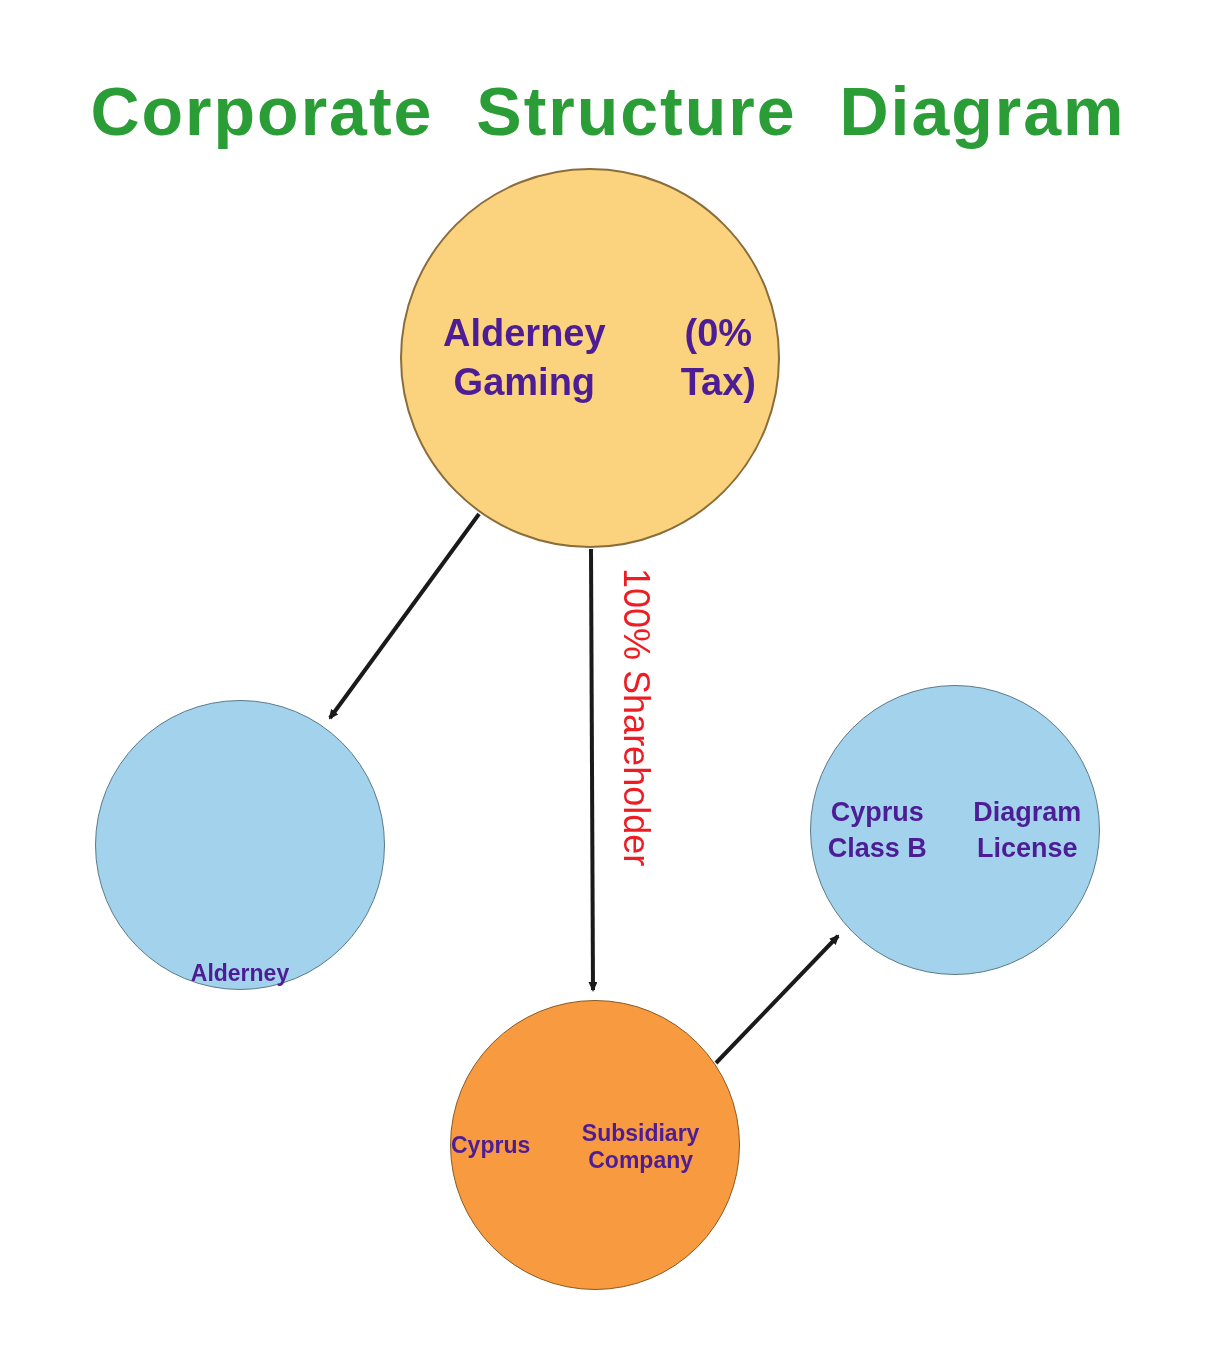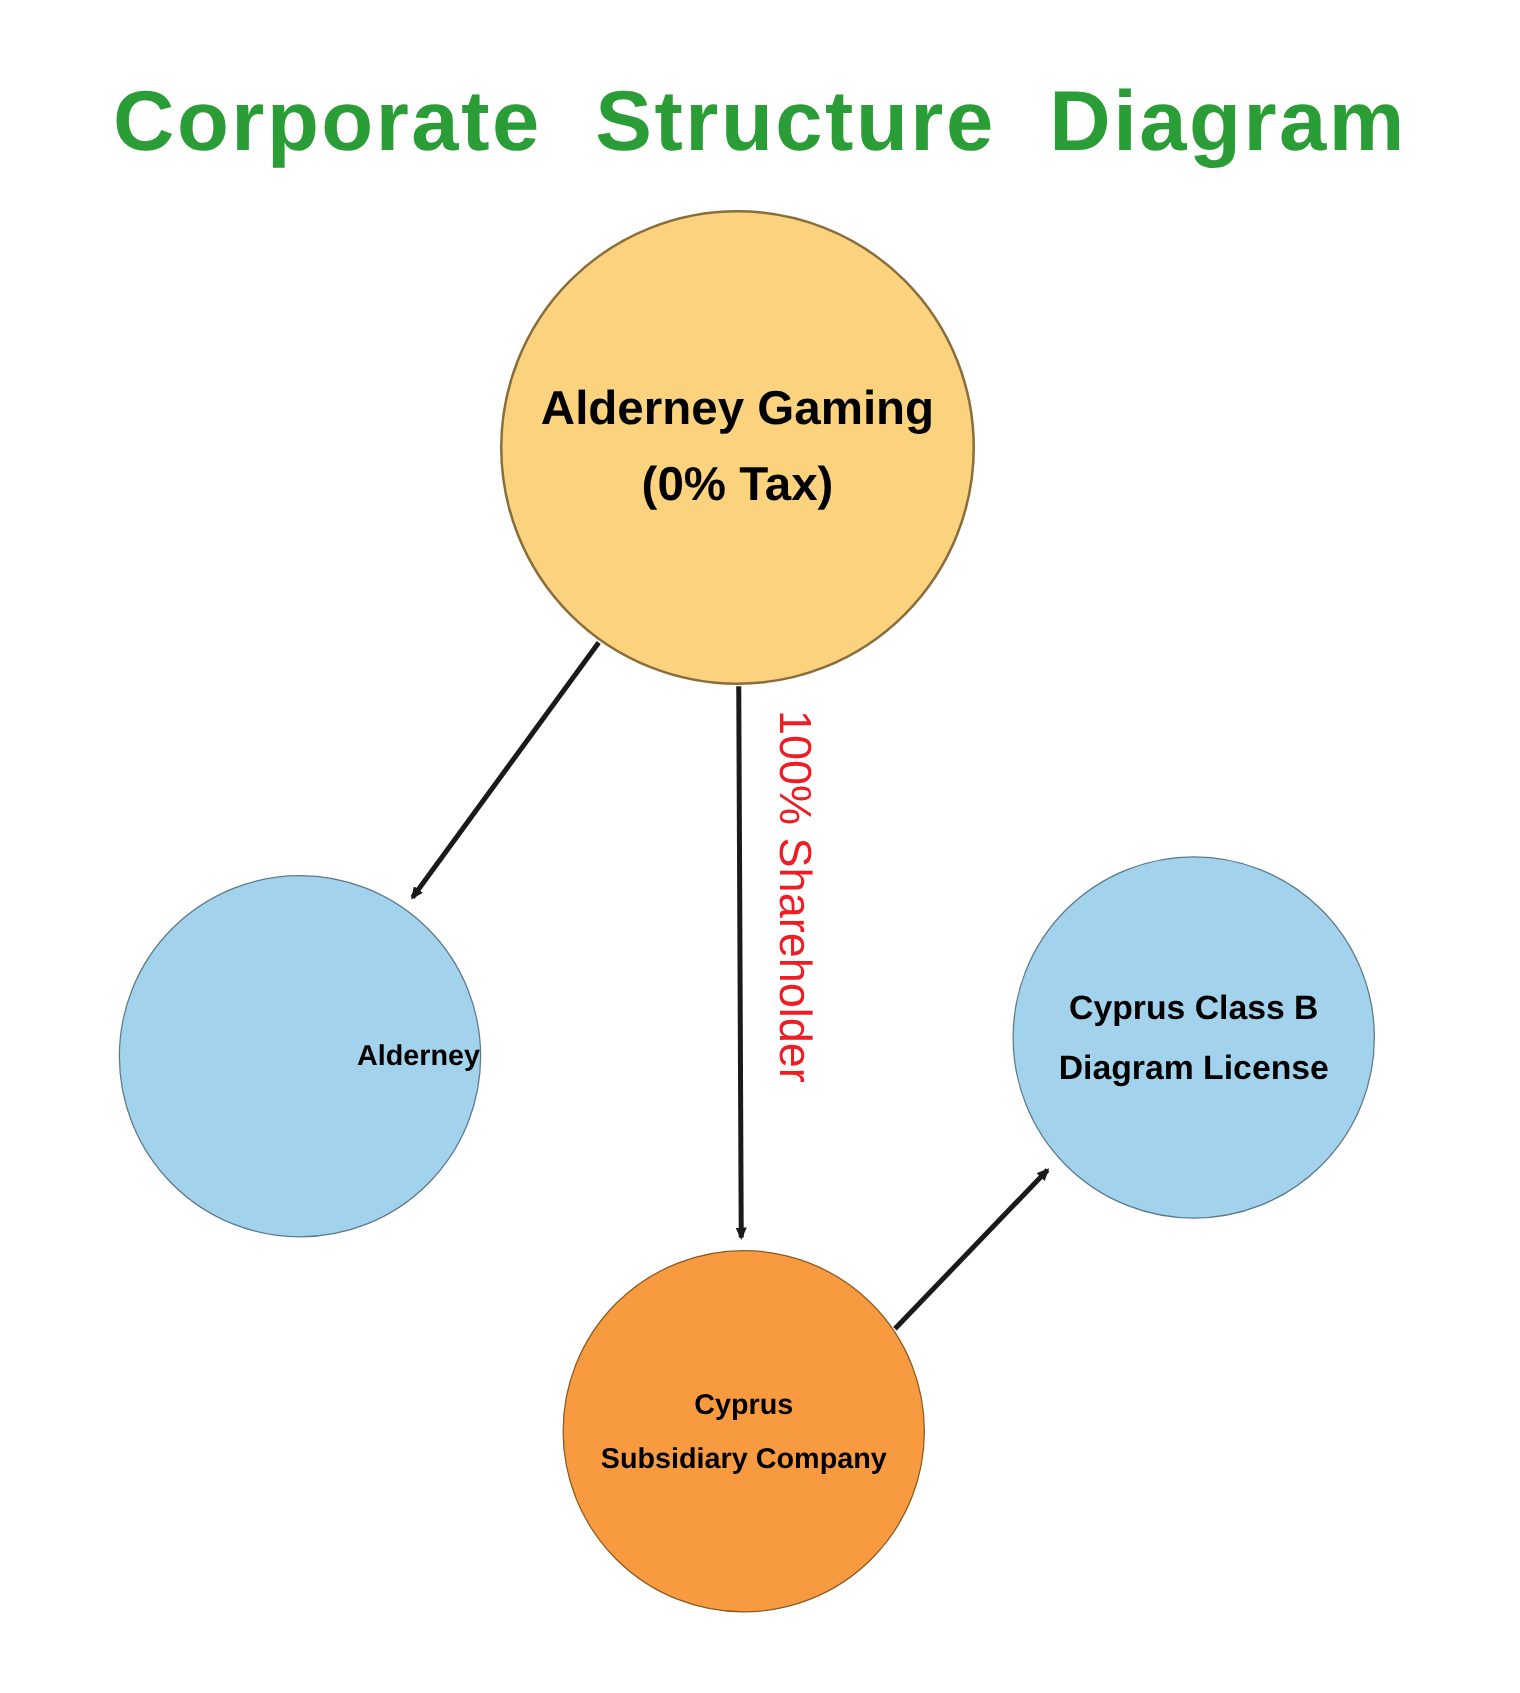--- a/index.html
+++ b/index.html
@@ -10,39 +10,39 @@
     font-family: "Liberation Sans", sans-serif;
     overflow: hidden;
   }
   .canvas {
     position: relative;
     width: 1216px;
     height: 1354px;
   }
   .diagram-title {
     position: absolute;
-    top: 58px;
+    top: 72px;
     left: 0;
     width: 100%;
     text-align: center;
     font-size: 68px;
     font-weight: 700;
     letter-spacing: 2px;
     word-spacing: 22px;
     color: #2a9d36;
   }
   .node {
     position: absolute;
     border-radius: 50%;
     display: flex;
-    flex-direction: column;
+    flex-direction: row;
     align-items: center;
     justify-content: center;
     text-align: center;
-    color: #000000;
+    color: #4c1d95;
     font-weight: 700;
     gap: 12px;
   }
   .node span { display: block; }
 
   .node-parent {
     left: 400px;
     top: 168px;
     width: 380px;
     height: 380px;

